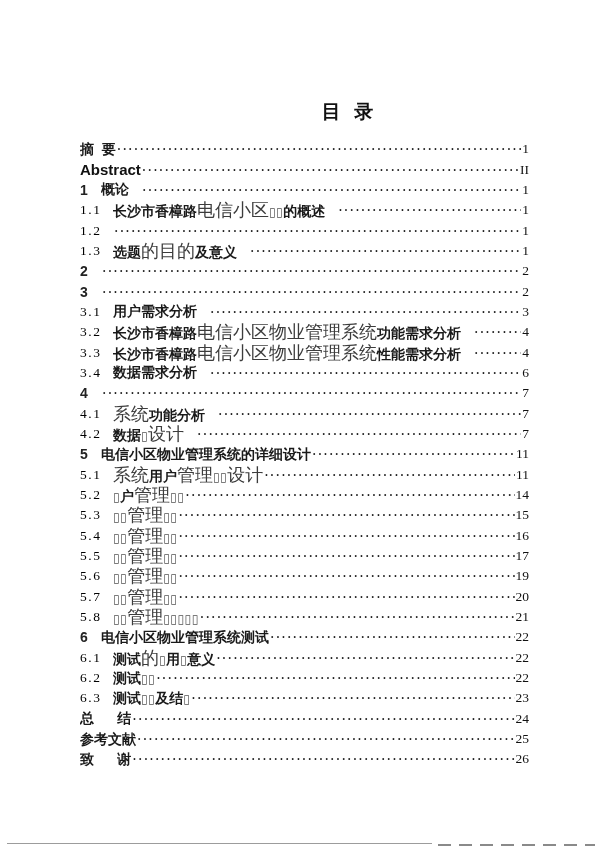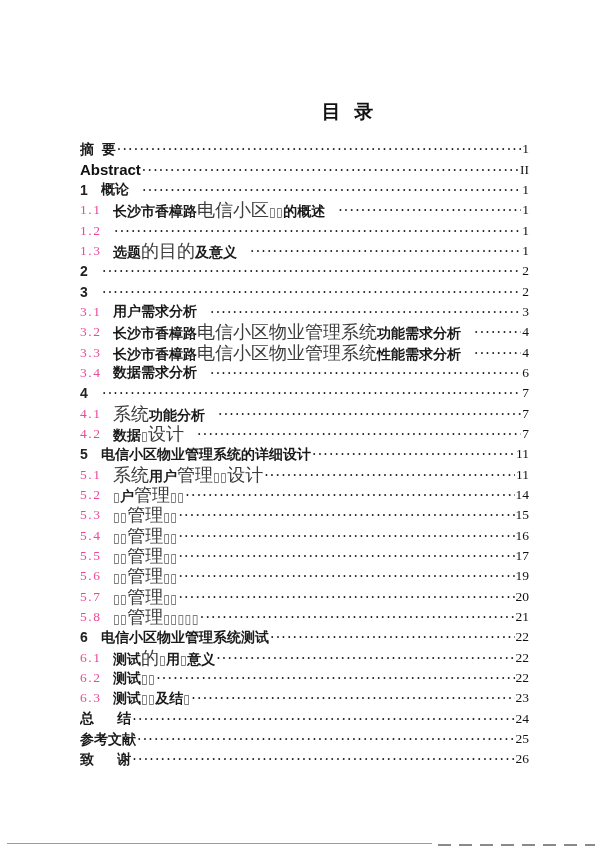--- a/index.html
+++ b/index.html
@@ -27,21 +27,21 @@
     height:20.35px; white-space:pre;
   }
   .num { flex:none; font-size:14px; color:#222; }
   .num.ch {
     width:21px; font-weight:700;
     font-family:"Liberation Sans", sans-serif;
   }
   .num.sub {
     width:33px; font-weight:400; font-size:13.5px;
     font-family:"Liberation Serif", serif;
-    letter-spacing:1.5px; color:#ec4899;
+    letter-spacing:1.5px; color:#000000;
   }
   .title { flex:none; max-width:360px; overflow:hidden; }
   .title.gap { margin-right:12px; }
   .seg-b {
     font-family:"Liberation Sans", sans-serif;
     font-weight:700; font-size:14px; color:#1a1a1a;
   }
   .seg-s {
     font-family:"Liberation Serif", serif;
     font-weight:400; font-size:18px; color:#3c3c3c;

